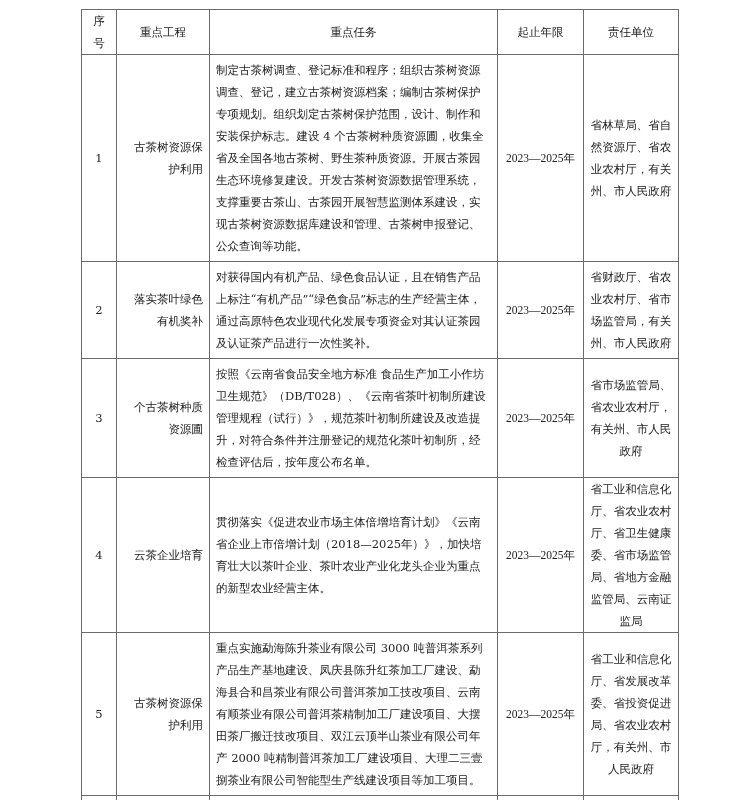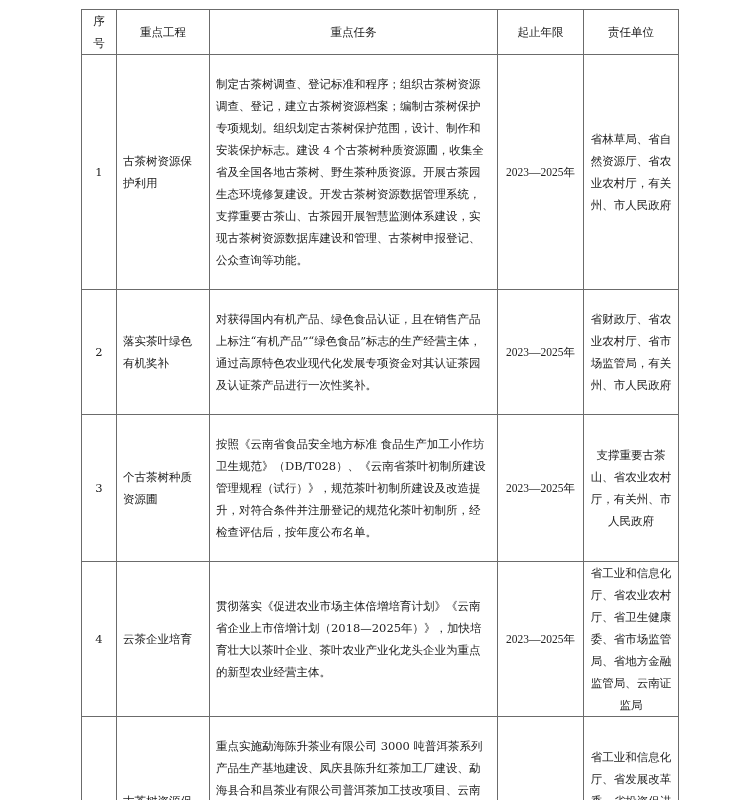--- a/index.html
+++ b/index.html
@@ -4,22 +4,22 @@
 <style>
   html, body { margin: 0; padding: 0; background: #ffffff; }
   body { width: 741px; height: 800px; position: relative; overflow: hidden;
          font-family: "DejaVu Serif", "Liberation Serif", serif; color: #222; }
   table.main { position: absolute; left: 81px; top: 9px; width: 597px;
                border-collapse: collapse; table-layout: fixed; }
   table.main td, table.main th { border: 1px solid #6b6b6b; padding: 0 6px;
                font-size: 11.5px; line-height: 22px; vertical-align: middle; font-weight: normal; }
   th { height: 28px; text-align: center; }
   .c-seq { text-align: center; }
-  .c-proj { text-align: left; }
-  .c-task { text-align: left; padding: 18px 6px !important; }
+  .c-proj { text-align: right; }
+  .c-task { text-align: left; padding: 4px 6px !important; }
   .c-year { text-align: center; font-family: Liberation Serif, serif; }
   .c-unit { text-align: center; padding: 0 6px !important; }
 </style>
 </head>
 <body>
 
 <table class="main">
   <colgroup>
     <col style="width:35px">
       <col style="width:93px">
@@ -49,21 +49,21 @@
       <td class="c-proj">落实茶叶绿色有机奖补</td>
       <td class="c-task">对获得国内有机产品、绿色食品认证，且在销售产品上标注“有机产品”“绿色食品”标志的生产经营主体，通过高原特色农业现代化发展专项资金对其认证茶园及认证茶产品进行一次性奖补。</td>
       <td class="c-year">2023—2025年</td>
       <td class="c-unit">省财政厅、省农业农村厅、省市场监管局，有关州、市人民政府</td>
     </tr>
     <tr style="height:108px">
       <td class="c-seq">3</td>
       <td class="c-proj">个古茶树种质资源圃</td>
       <td class="c-task">按照《云南省食品安全地方标准 食品生产加工小作坊卫生规范》（DB/T028）、《云南省茶叶初制所建设管理规程（试行）》，规范茶叶初制所建设及改造提升，对符合条件并注册登记的规范化茶叶初制所，经检查评估后，按年度公布名单。</td>
       <td class="c-year">2023—2025年</td>
-      <td class="c-unit">支撑重要古茶山、省农业农村厅，有关州、市人民政府</td>
+      <td class="c-unit">省市场监管局、省农业农村厅，有关州、市人民政府</td>
     </tr>
     <tr style="height:130px">
       <td class="c-seq">4</td>
       <td class="c-proj">云茶企业培育</td>
       <td class="c-task">贯彻落实《促进农业市场主体倍增培育计划》《云南省企业上市倍增计划（2018—2025年）》，加快培育壮大以茶叶企业、茶叶农业产业化龙头企业为重点的新型农业经营主体。</td>
       <td class="c-year">2023—2025年</td>
       <td class="c-unit">省工业和信息化厅、省农业农村厅、省卫生健康委、省市场监管局、省地方金融监管局、云南证监局</td>
     </tr>
     <tr style="height:140px">
       <td class="c-seq">5</td>

